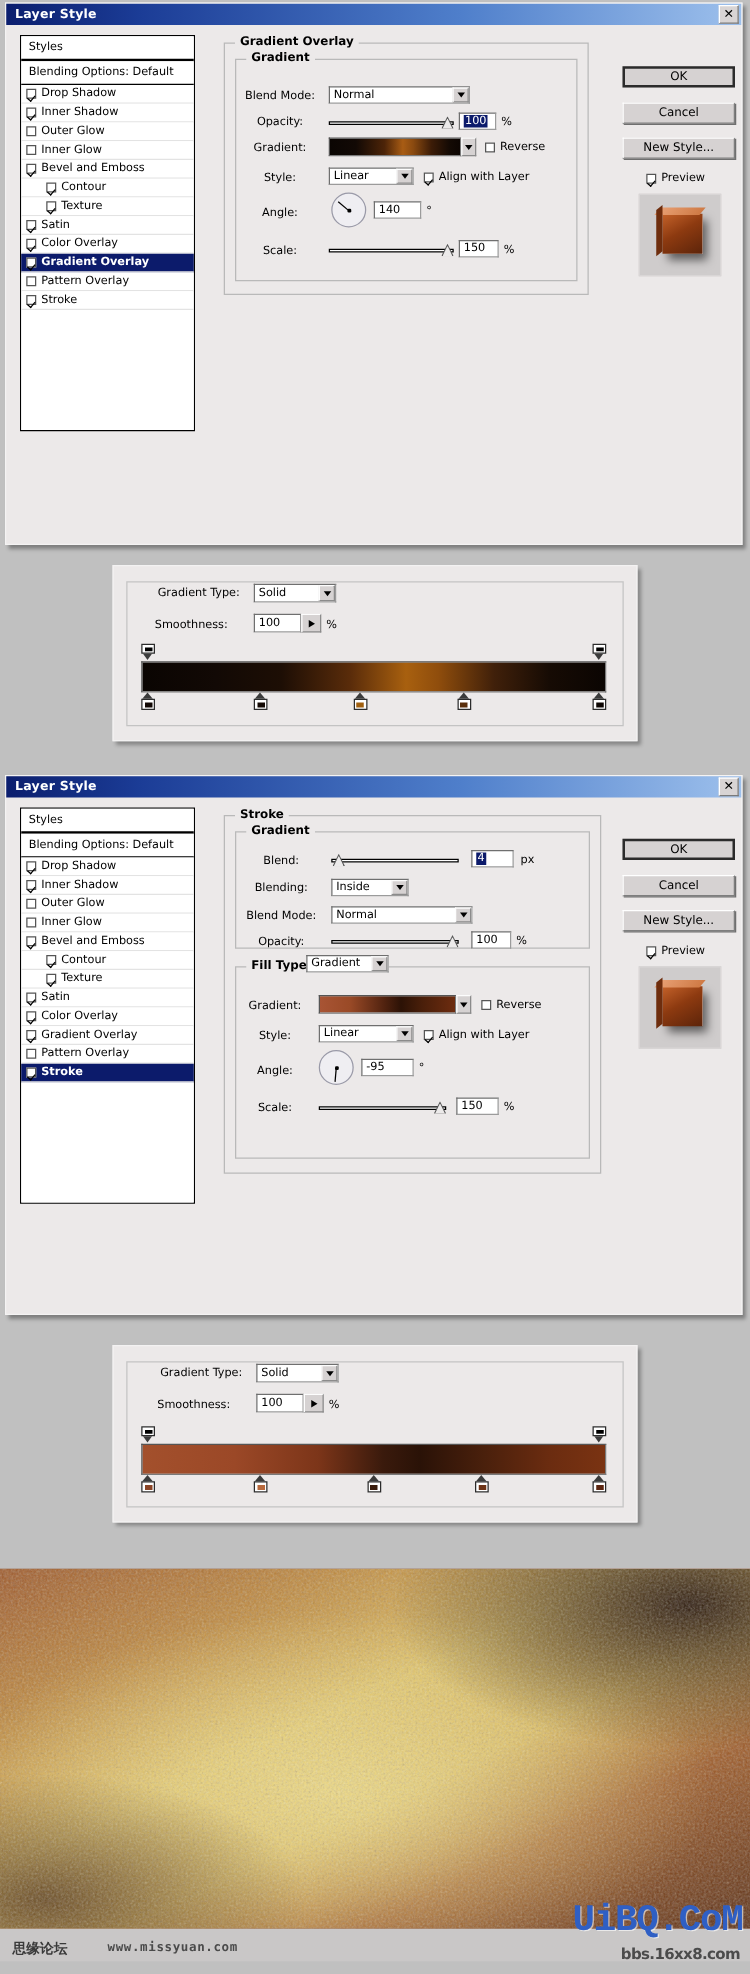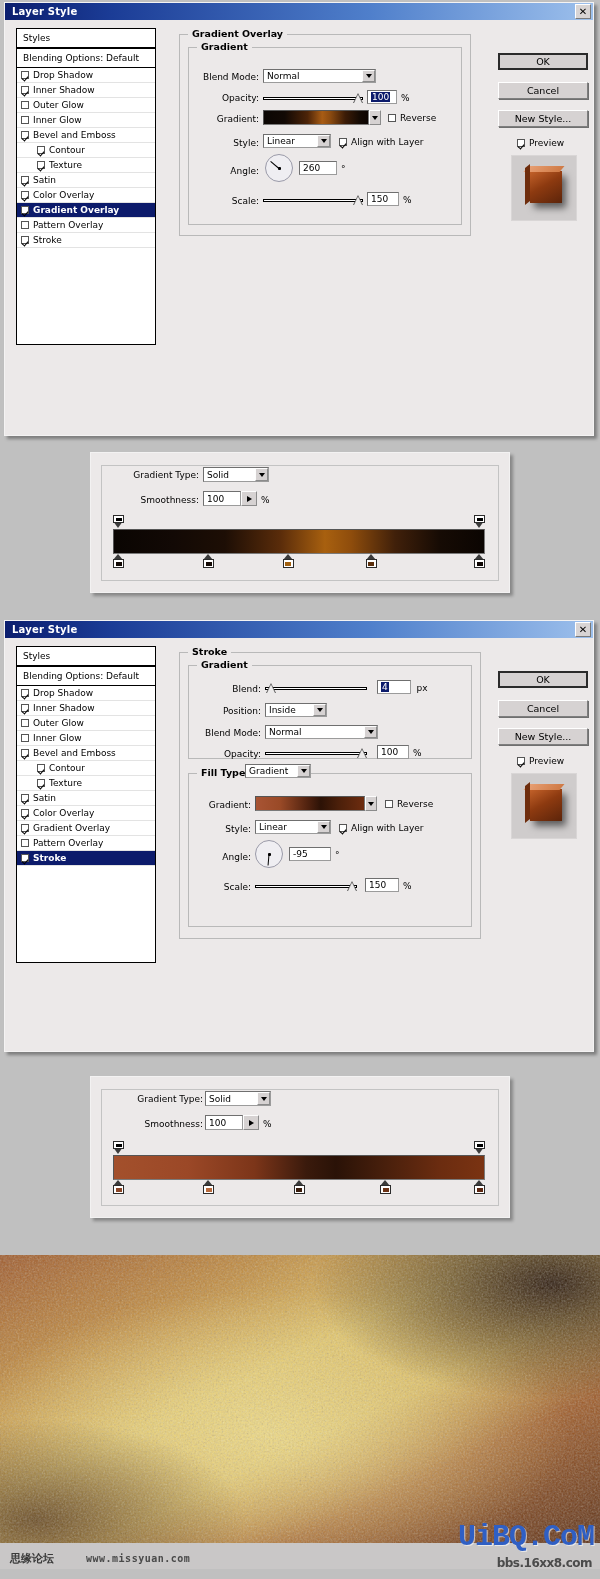--- a/index.html
+++ b/index.html
@@ -70,21 +70,21 @@
     transform:rotate(40deg);
   }
   .sl-fill{background:#fff;height:96px;}
 
   
   .grp{position:absolute;border:1px solid #b9b9b9;}
   .grp > .lg{
     position:absolute;top:-7px;left:8px;background:#ece9e9;
     padding:0 4px;font-weight:bold;font-size:9.5px;
   }
-  .lbl{position:absolute;font-size:9px;text-align:right;}
+  .lbl{position:absolute;font-size:9px;text-align:center;}
 
   
   .combo{
     position:absolute;background:#fff;border:1px solid #9b9b9b;
     border-top-color:#6f6f6f;border-left-color:#6f6f6f;
     box-sizing:border-box;display:flex;align-items:center;
   }
   .combo .cv{flex:1;padding-left:3px;font-size:9px;white-space:nowrap;}
   .arrowbtn{
     width:13px;align-self:stretch;background:#d6d2d2;
@@ -347,21 +347,21 @@
           <span class="cb on"></span>
           <span>Align with Layer</span>
         </div>
 
         <span class="lbl" style="left:0px;top:118px;width:70px;">Angle:</span>
         <div class="anglewheel" style="left:76px;top:106px;">
           <i class="needle" style="transform:rotate(-140deg);"></i>
             <i class="dot"></i>
         </div>
         <div class="txtbox" style="left:110px;top:113px;width:38px;height:14px;">
-          <span>260</span>
+          <span>140</span>
         </div>
         <span class="lbl" style="left:152px;top:116px;width:10px;text-align:left;">°</span>
 
         <span class="lbl" style="left:0px;top:148px;width:70px;">Scale:</span>
         <div class="slider" style="left:74px;top:146px;width:100px;">
           <div class="track"></div>
           <div class="knobwrap" style="left:90px;">
               <i class="ko"></i>
               <i class="ki"></i>
             </div>
@@ -539,21 +539,21 @@
           <div class="knobwrap" style="left:1px;">
               <i class="ko"></i>
               <i class="ki"></i>
             </div>
         </div>
         <div class="txtbox" style="left:188px;top:14px;width:34px;height:14px;">
           <span class="hl">4</span>
         </div>
         <span class="lbl" style="left:226px;top:17px;width:14px;text-align:center;">px</span>
 
-        <span class="lbl" style="left:0px;top:40px;width:72px;">Position:</span>
+        <span class="lbl" style="left:0px;top:40px;width:72px;">Blending:</span>
         <div class="combo" style="left:76px;top:37px;width:62px;height:14px;">
           <span class="cv">Inside</span>
           <span class="arrowbtn">
               <i class="tri-d"></i>
             </span>
         </div>
 
         <span class="lbl" style="left:0px;top:62px;width:72px;">Blend Mode:</span>
         <div class="combo" style="left:76px;top:59px;width:113px;height:14px;">
           <span class="cv">Normal</span>

